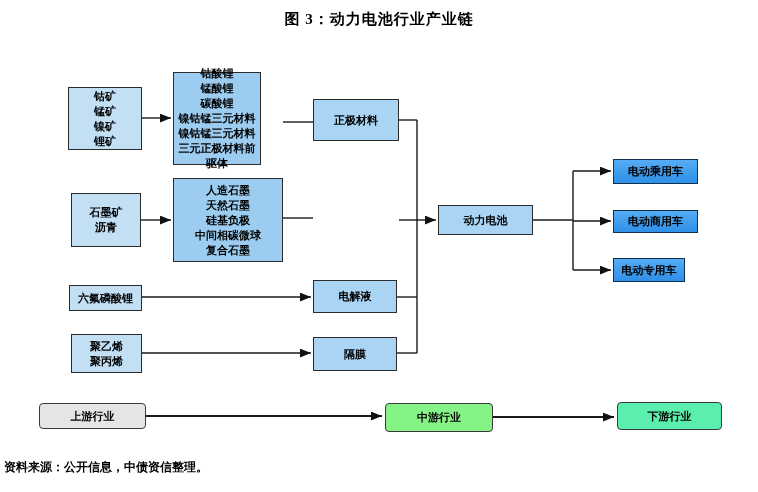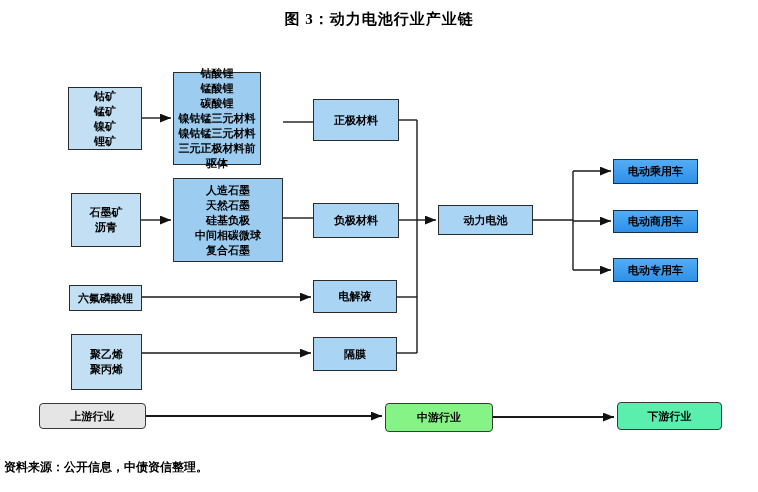--- a/index.html
+++ b/index.html
@@ -101,21 +101,21 @@
 
   <div class="box b-light" style="left:68px;top:87px;width:74px;height:63px;">
     <div>钴矿</div>
     <div>锰矿</div>
     <div>镍矿</div>
     <div>锂矿</div>
   </div>
 
   <div class="box b-light" style="left:69px;top:285px;width:73px;height:26px;">六氟磷酸锂</div>
 
-  <div class="box b-light" style="left:71px;top:334px;width:71px;height:56px;">
+  <div class="box b-light" style="left:71px;top:334px;width:71px;height:39px;">
     <div>聚乙烯</div>
     <div>聚丙烯</div>
   </div>
 
   <div class="box b-mid" style="left:173px;top:72px;width:88px;height:93px;">
     <div>钴酸锂</div>
     <div>锰酸锂</div>
     <div>碳酸锂</div>
     <div>镍钴锰三元材料</div>
     <div>镍钴锰三元材料</div>
@@ -124,29 +124,28 @@
 
   <div class="box b-mid" style="left:173px;top:178px;width:110px;height:84px;">
     <div>人造石墨</div>
     <div>天然石墨</div>
     <div>硅基负极</div>
     <div>中间相碳微球</div>
     <div>复合石墨</div>
   </div>
 
   <div class="box b-mid2" style="left:313px;top:99px;width:86px;height:42px;">正极材料</div>
-  <div class="box b-mid2" style="left:313px;top:203px;width:86px;height:35px;">负极材料</div>
   <div class="box b-mid2" style="left:313px;top:280px;width:84px;height:33px;">电解液</div>
   <div class="box b-mid2" style="left:313px;top:337px;width:84px;height:34px;">隔膜</div>
 
   <div class="box b-mid2" style="left:438px;top:205px;width:95px;height:30px;">动力电池</div>
 
   <div class="box b-bright" style="left:613px;top:159px;width:85px;height:25px;">电动乘用车</div>
   <div class="box b-bright" style="left:613px;top:210px;width:85px;height:23px;">电动商用车</div>
-  <div class="box b-bright" style="left:613px;top:258px;width:85px;height:24px;">电动专用车</div>
+  <div class="box b-bright" style="left:613px;top:258px;width:72px;height:24px;">电动专用车</div>
 
   <div class="box b-green-up" style="left:39px;top:403px;width:107px;height:26px;">上游行业</div>
   <div class="box b-green-mid" style="left:385px;top:403px;width:108px;height:29px;">中游行业</div>
   <div class="box b-green-down" style="left:617px;top:402px;width:105px;height:28px;">下游行业</div>
 
   <div class="footer">资料来源：公开信息，中债资信整理。</div>
 
 </div>
 
 </body></html>

